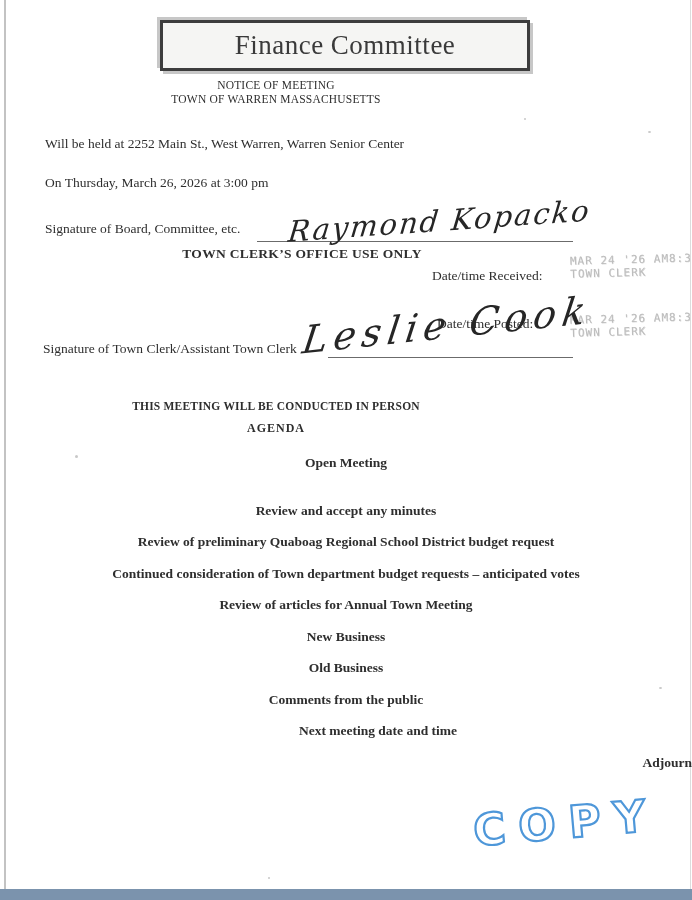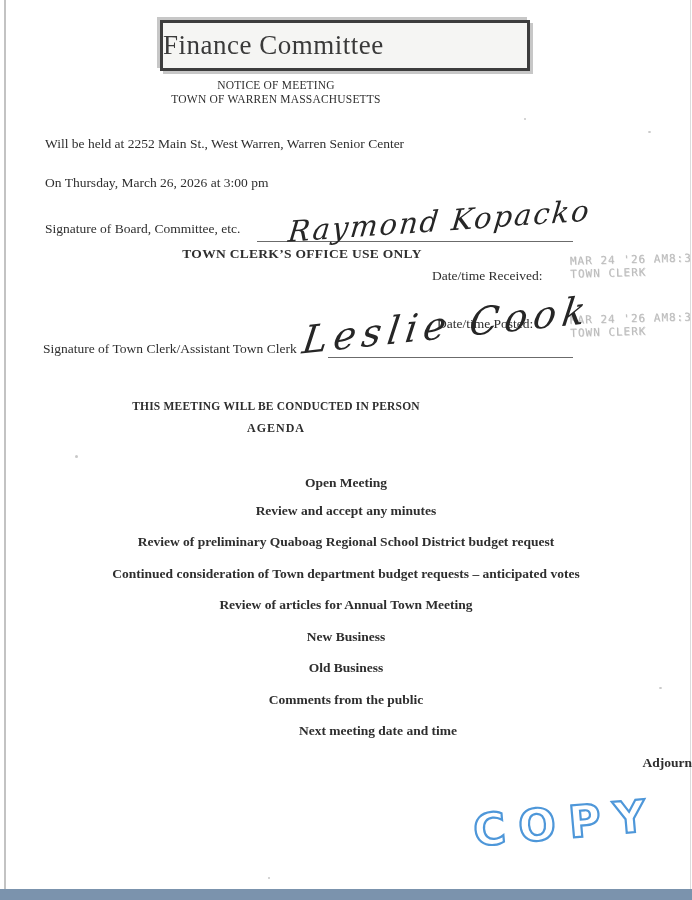--- a/index.html
+++ b/index.html
@@ -8,21 +8,21 @@
     background:#ffffff; overflow:hidden;
     font-family:"Liberation Serif","DejaVu Serif",serif; color:#2e2e2e;
   }
   .scan-edge-left { position:absolute; left:4px; top:0; bottom:0; width:2px; background:#c3c3c3; }
   .scan-edge-right { position:absolute; right:1px; top:0; bottom:0; width:1px; background:#dcdcdc; }
 
   .title-box {
     position:absolute; left:160px; top:20px; width:364px; height:45px;
     background:#f5f5f3; border:3px solid #3d3d3d;
     box-shadow:-3px -3px 0 #c7c7c7, 3px 3px 0 #c7c7c7;
-    display:flex; align-items:center; 
+    display:flex; align-items:center; justify-content:center;
   }
   .title-box .title { font-size:27px; color:#3a3a3a; letter-spacing:0.5px; }
 
   .center-line { position:absolute; left:0; width:552px; text-align:center; }
   .notice1 { top:79px; font-size:11.5px; letter-spacing:0.2px; }
   .notice2 { top:93px; font-size:11.5px; letter-spacing:0.2px; }
 
   .left-line { position:absolute; left:45px; font-size:13.5px;text-align:right; }
   .loc-line { top:136px; }
   .dt-line  { top:175px; }
@@ -57,21 +57,21 @@
   .clerk-signature {
     left:302px; top:303px; font-size:38px; letter-spacing:6px;
     transform:rotate(-6deg) skewX(-14deg);
   }
 
   .meeting-mode { top:400px; font-weight:bold; font-size:11.5px; letter-spacing:0.2px;font-family:Liberation Serif, serif; }
   .agenda-header { top:421px; font-weight:bold; font-size:12px; letter-spacing:1px; }
 
   .agenda-item { position:absolute; left:0; width:692px; text-align:center;
     font-weight:bold; font-size:13.5px; }
-  .ai-0 { top:475px; } .ai-1 { top:503px; } .ai-2 { top:534px; }
+  .ai-0 { top:455px; } .ai-1 { top:503px; } .ai-2 { top:534px; }
   .ai-3 { top:566px; } .ai-4 { top:597px; } .ai-5 { top:629px; }
   .ai-6 { top:660px;text-align:center; } .ai-7 { top:692px; } .ai-8 { top:723px;padding-left:32px; }
   .ai-9 { top:755px;text-align:right; }
 
   .copy-stamp {
     position:absolute; left:473px; top:797px;
     font-family:"DejaVu Sans","Liberation Sans",sans-serif;
     font-weight:bold; font-size:44px; letter-spacing:13px;
     color:rgba(255,255,255,0.05);
     -webkit-text-stroke:2.2px #4e97d9;

